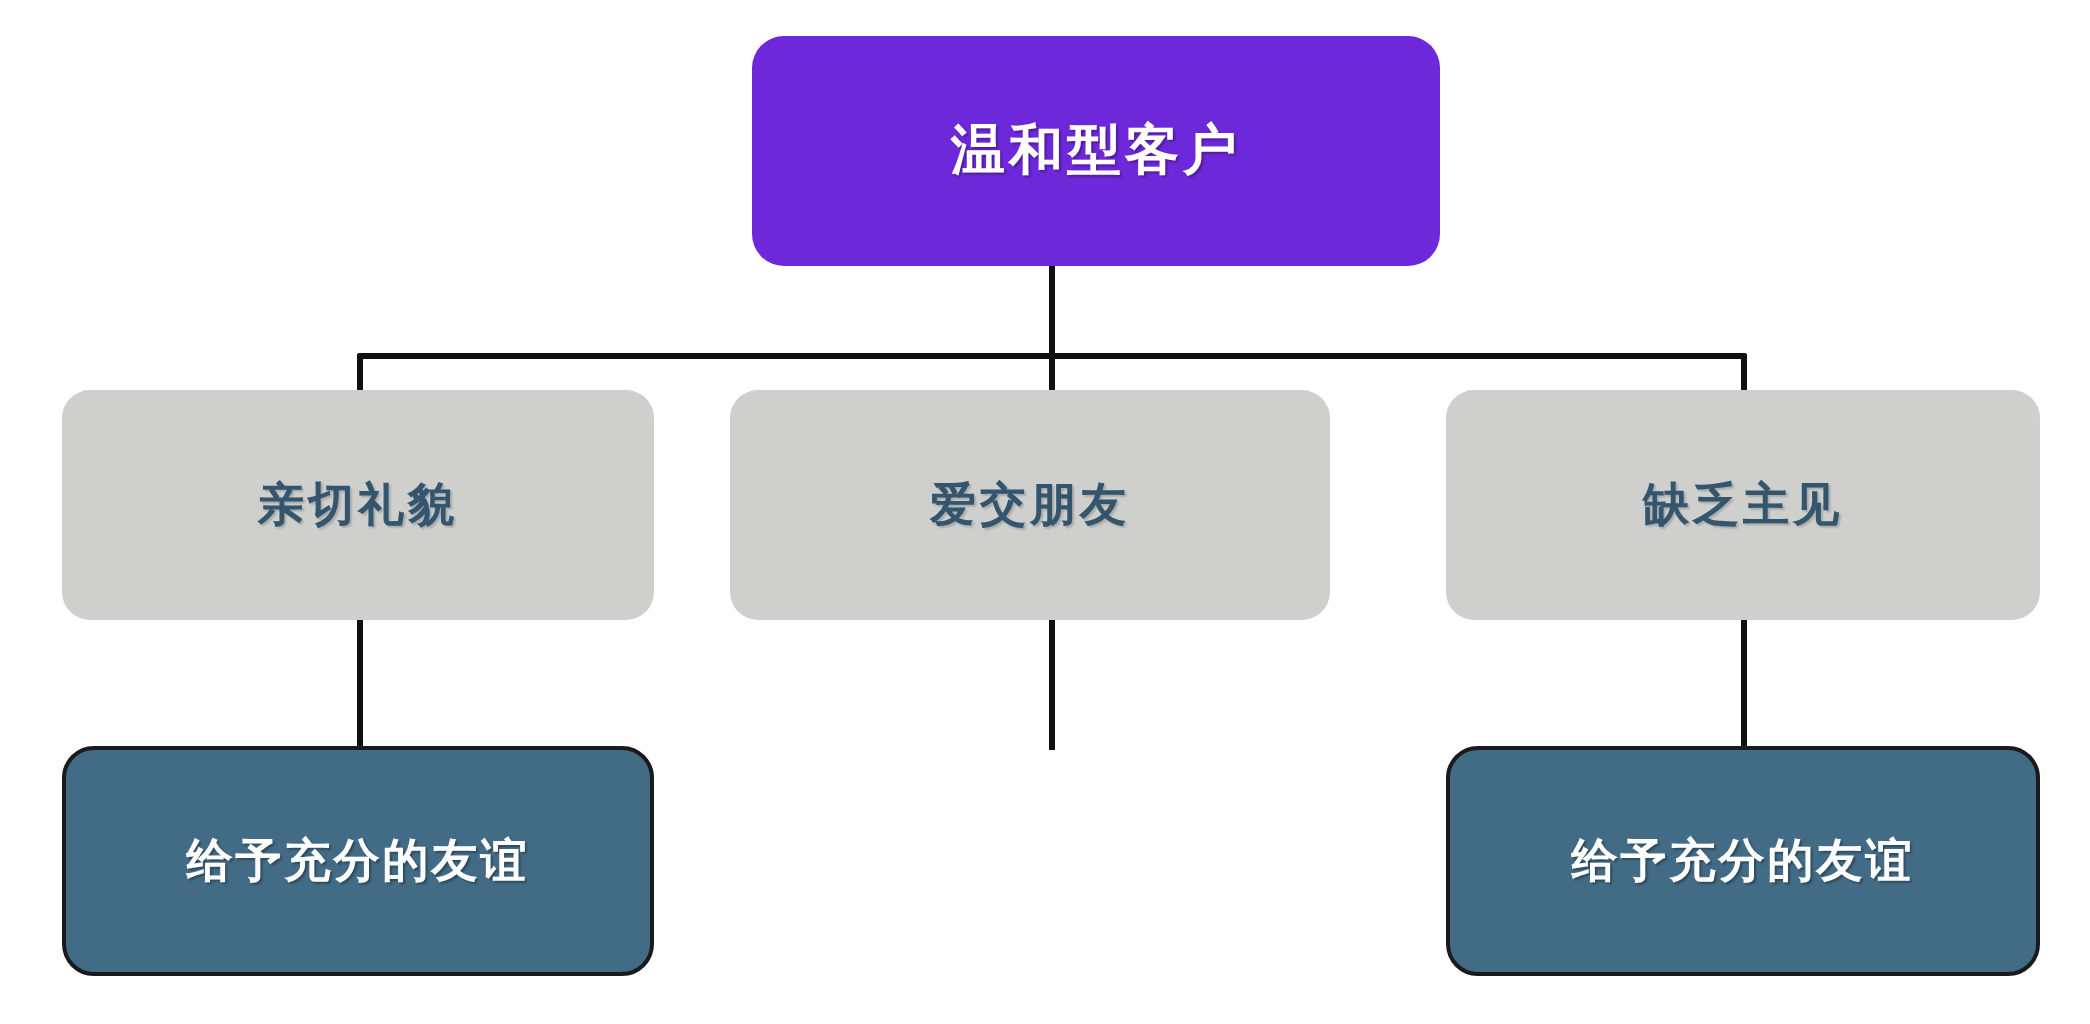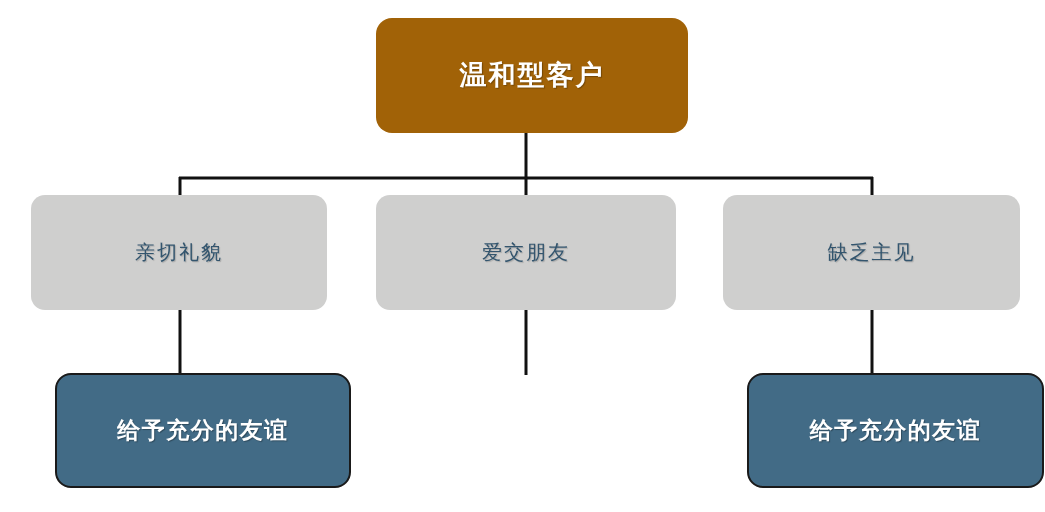--- a/index.html
+++ b/index.html
@@ -33,67 +33,66 @@
     text-align:center;
     border-radius:14px;
     padding:4px 10px;
     line-height:1.25;
     letter-spacing:1px;
   }
 
   
   .node-root {
     left:376px; top:18px;
-    width:312px; height:115px;
-    background:#a16207;
+    width:344px; height:115px;
+    background:#6d28d9;
     border-radius:16px;
   }
   .node-root .node-label {
     color:#ffffff;
     font-size:27px;
     font-weight:bold;
     letter-spacing:2px;
     text-shadow:1px 1px 1px rgba(0,0,0,0.28);
   }
 
   
   .node-trait {
     top:195px;
     height:115px;
     background:#cfcfce;
     border-radius:14px;
   }
   .node-trait .node-label {
     color:#33556e;
-    font-size:20px;
-    font-weight:normal;
+    font-size:23px;
+    font-weight:bold;
     letter-spacing:2px;
     text-shadow:1px 1px 1px rgba(0,0,0,0.18);
   }
 
   
   .node-action {
     top:373px;
     height:115px;
     background:#426b86;
     border:2px solid #1a1a1a;
     border-radius:16px;
-    margin-left:24px;
   }
   .node-action .node-label {
     color:#ffffff;
     font-size:23px;
     font-weight:bold;
     letter-spacing:1.5px;
     text-shadow:1px 1px 1px rgba(0,0,0,0.30);
   }
 
   
   .col-0 { left:31px;  width:296px; }
-  .col-1 { left:376px; width:300px; }
+  .col-1 { left:365px; width:300px; }
   .col-2 { left:723px; width:297px; }
 
   .node-action.col-1 .node-label { font-size:22px; letter-spacing:0.5px; }
 </style>
 </head>
 <body>
 
 <div id="diagram">
 
   <svg id="connectors" viewBox="0 0 1045 512" width="1045" height="512" xmlns="http://www.w3.org/2000/svg">

